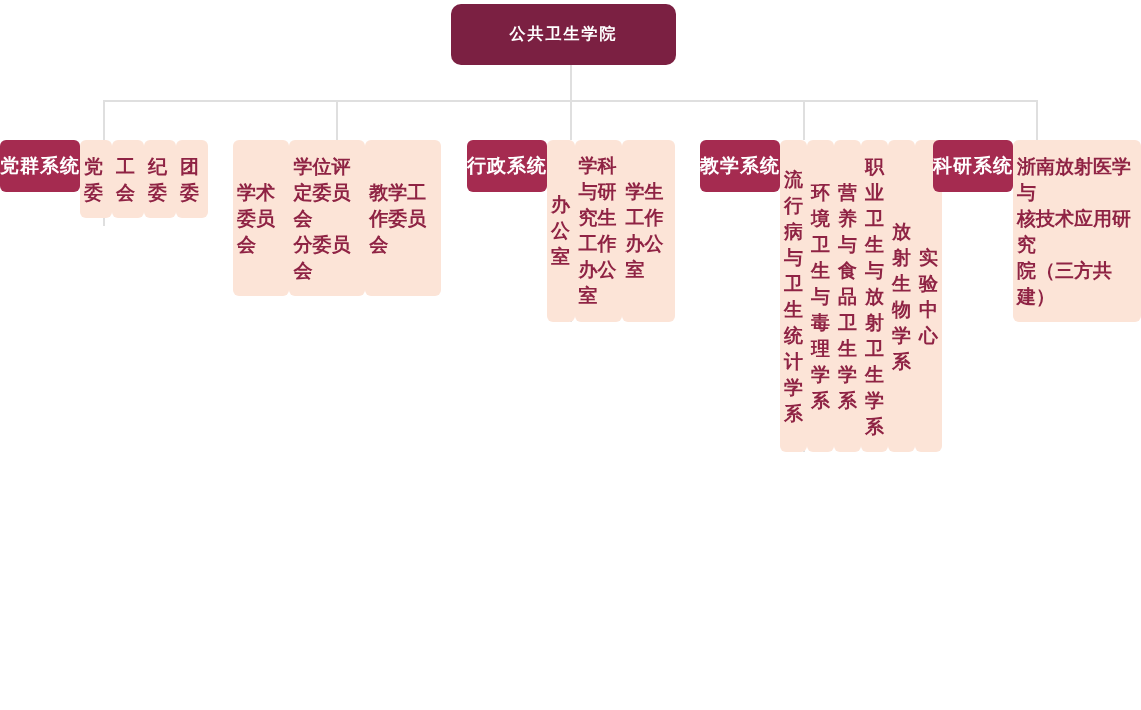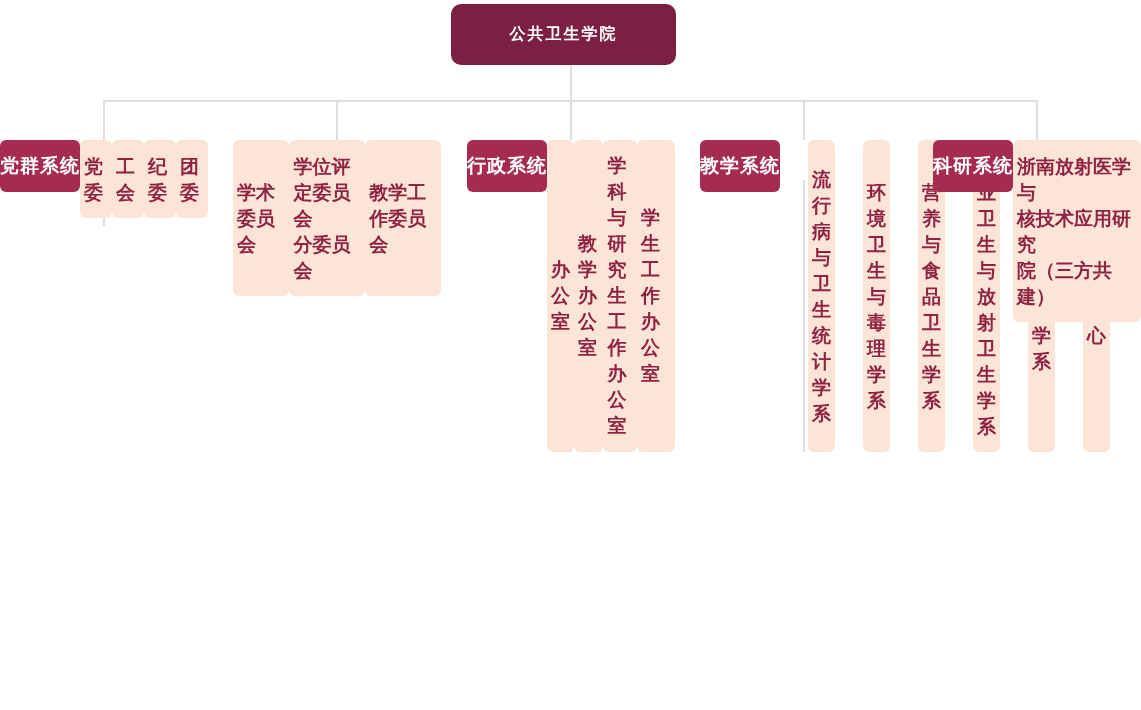--- a/index.html
+++ b/index.html
@@ -33,21 +33,21 @@
   .stub-c2{left:570px;  top:100px; height:40px;}
   .stub-c3{left:803px;  top:100px; height:40px;}
   .stub-c4{left:1036px; top:100px; height:40px;}
   .col{
     position:absolute; top:140px; width:208px;
     display:flex; row-gap:28px;
   }
   .c0{left:0;}
   .c1{left:233px;}
   .c2{left:467px;font-family:Liberation Serif, serif;}
-  .c3{left:700px;gap:28px;}
+  .c3{left:700px;}
   .c4{left:933px;}
   .c0{padding-bottom:8px;} 
   .vline{
     position:absolute; left:calc(50% - 1px); top:40px; bottom:0;
     width:2px; background:var(--connector); z-index:0;
   }
   .branch-header{
     position:relative; z-index:1; height:52px; flex:0 0 auto;
     background:var(--branch-bg); color:var(--branch-text);
     border-radius:6px; display:flex; align-items:center; justify-content:center;
@@ -88,21 +88,20 @@
   <div class="node">学术委员会</div>
   <div class="node">学位评定委员会
 分委员会</div>
   <div class="node">教学工作委员会</div>
 </div>
 
 <div class="col c2">
   <div class="vline"></div>
   <div class="branch-header">行政系统</div>
   <div class="node">办公室</div>
-  <div class="node">教学办公室</div>
   <div class="node">学科与研究生
 工作办公室</div>
   <div class="node">学生工作办公室</div>
 </div>
 
 <div class="col c3">
   <div class="vline"></div>
   <div class="branch-header">教学系统</div>
   <div class="node">流行病与卫生统计学系</div>
   <div class="node">环境卫生与毒理学系</div>

